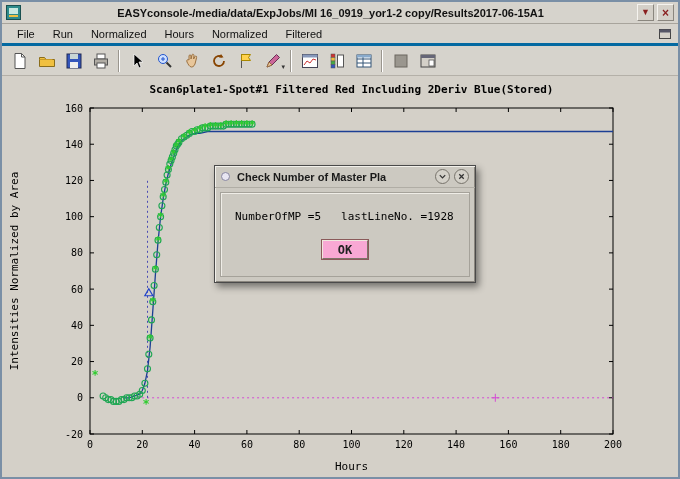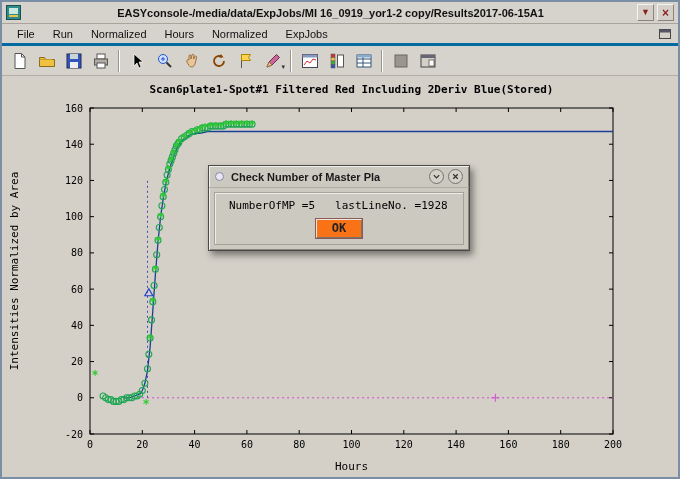--- a/index.html
+++ b/index.html
@@ -36,42 +36,42 @@
   .tsep{width:2px;height:22px;margin:0 4px;
     border-left:1px solid #9a968e;border-right:1px solid #ffffff;}
   
   .figure{position:relative;width:676px;height:401px;background:#d4d0c8;}
   #plot{position:absolute;left:0;top:0;}
   .tick{font:10px "DejaVu Sans Mono",monospace;fill:#000;}
   .ptitle{font:bold 11px "DejaVu Sans Mono",monospace;fill:#000;}
   .plabel{font:11px "DejaVu Sans Mono",monospace;fill:#000;}
   .star{font:bold 12px "DejaVu Sans Mono",monospace;}
   
-  .dialog{position:absolute;left:206px;top:89px;width:262px;height:86px;
+  .dialog{position:absolute;left:212px;top:89px;width:262px;height:118px;
     background:#ccc9c1;border:1px solid #4a4a4a;
     box-shadow:inset 1px 1px 0 #f2f0ea, inset -1px -1px 0 #8a867e, 3px 4px 7px rgba(0,0,0,0.45);
     z-index:5;}
   .dialog-titlebar{height:22px;display:flex;align-items:center;padding:0 6px;
     border-bottom:1px solid #b0ada5;}
   .dlg-icon{width:9px;height:9px;border-radius:50%;background:#e8e6f2;
     border:1px solid #8886a0;margin-right:7px;flex:0 0 auto;}
   .dialog-title{flex:1;font-size:11px;font-weight:bold;color:#1a1a1a;
     white-space:nowrap;overflow:hidden;}
   .dlg-round{width:15px;height:15px;border-radius:50%;background:#d4d1c9;
     border:1px solid #77736b;margin-left:4px;display:flex;align-items:center;
     justify-content:center;flex:0 0 auto;}
   .dlg-round svg{width:9px;height:9px;display:block;}
   .dialog-body{position:absolute;left:5px;right:5px;top:26px;bottom:5px;
     border:1px solid #a5a29a;box-shadow:inset 1px 1px 0 #efede7;
     display:flex;flex-direction:column;justify-content:space-evenly;
     align-items:center;}
   .dialog-text{width:100%;padding:0 14px;font:11px "DejaVu Sans Mono",monospace;color:#000;}
   .dialog-text .f1{margin-right:20px;}
   .ok-button{min-width:46px;height:19px;font:bold 12px "DejaVu Sans Mono",monospace;
-    color:#222;background:#f97316;border:1px solid;
+    color:#222;background:#f9a8d4;border:1px solid;
     border-color:#f0e8de #7d7468 #7d7468 #f0e8de;outline:1px solid #8a5a5a;padding:0 8px;}
 </style>
 </head>
 <body>
 
 <div class="window">
 
   <div class="titlebar">
     <span class="app-icon">
       <svg viewBox="0 0 15 15" width="15" height="15">
@@ -84,21 +84,21 @@
     <span class="win-btn">▼</span>
     <span class="win-btn close">×</span>
   </div>
 
   <div class="menubar">
     <span class="menu-item">File</span>
     <span class="menu-item">Run</span>
     <span class="menu-item">Normalized</span>
     <span class="menu-item">Hours</span>
     <span class="menu-item">Normalized</span>
-    <span class="menu-item">ExpJobs</span>
+    <span class="menu-item">Filtered</span>
     <span class="spacer"></span>
     <span class="menu-corner">
       <svg viewBox="0 0 14 14" width="14" height="14">
         <rect x="1.5" y="2.5" width="11" height="9" fill="#d4d0c8" stroke="#444"></rect>
         <rect x="1.5" y="2.5" width="11" height="3" fill="#556"></rect>
       </svg>
     </span>
   </div>
 
   <div class="toolbar">

